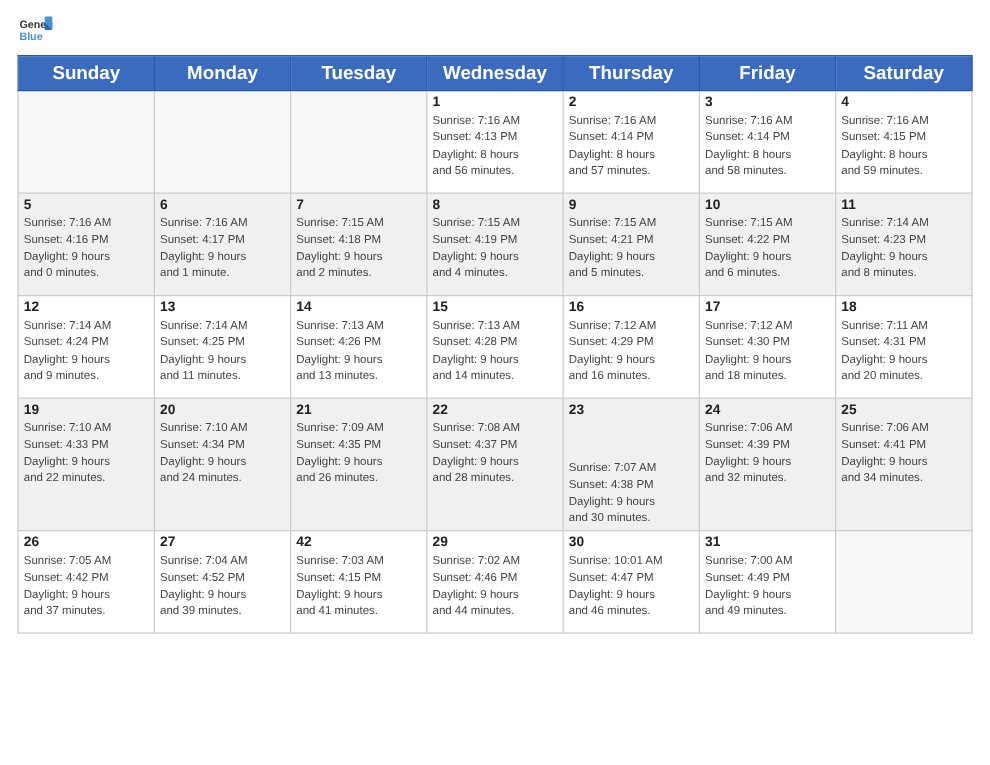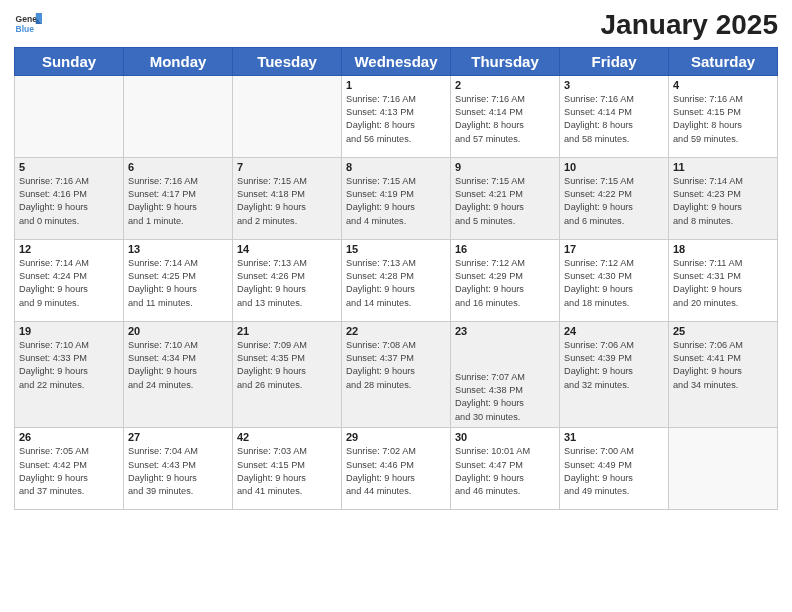--- a/index.html
+++ b/index.html
@@ -93,21 +93,20 @@
   <div class="header-row">
     <div class="logo">
       <svg class="logo-icon" viewBox="0 0 36 36" xmlns="http://www.w3.org/2000/svg">
         <text x="2" y="16" font-size="11" font-weight="bold" fill="#333" font-family="Arial">General</text>
         <text x="2" y="28" font-size="11" font-weight="bold" fill="#4a90d9" font-family="Arial">Blue</text>
         <polygon points="28,4 36,4 36,18 28,10" fill="#4a90d9"></polygon>
         <polygon points="28,10 36,18 28,18" fill="#2a6ab0"></polygon>
       </svg>
     </div>
     <div class="title-block">
-      <div class="month-title">January 2025</div>
     </div>
   </div>
 
   <table class="calendar">
     <thead>
       <tr>
         <th>Sunday</th>
         <th>Monday</th>
         <th>Tuesday</th>
         <th>Wednesday</th>
@@ -307,21 +306,21 @@
           <td>
             <div class="day-number">26</div>
             <div class="day-info" style="white-space: pre-line;">Sunrise: 7:05 AM
 Sunset: 4:42 PM
 Daylight: 9 hours
 and 37 minutes.</div>
           </td>
           <td>
             <div class="day-number">27</div>
             <div class="day-info" style="white-space: pre-line;">Sunrise: 7:04 AM
-Sunset: 4:43 PM
+Sunset: 4:52 PM
 Daylight: 9 hours
 and 39 minutes.</div>
           </td>
           <td>
             <div class="day-number">42</div>
             <div class="day-info" style="white-space: pre-line;">Sunrise: 7:03 AM
 Sunset: 4:15 PM
 Daylight: 9 hours
 and 41 minutes.</div>
           </td>

